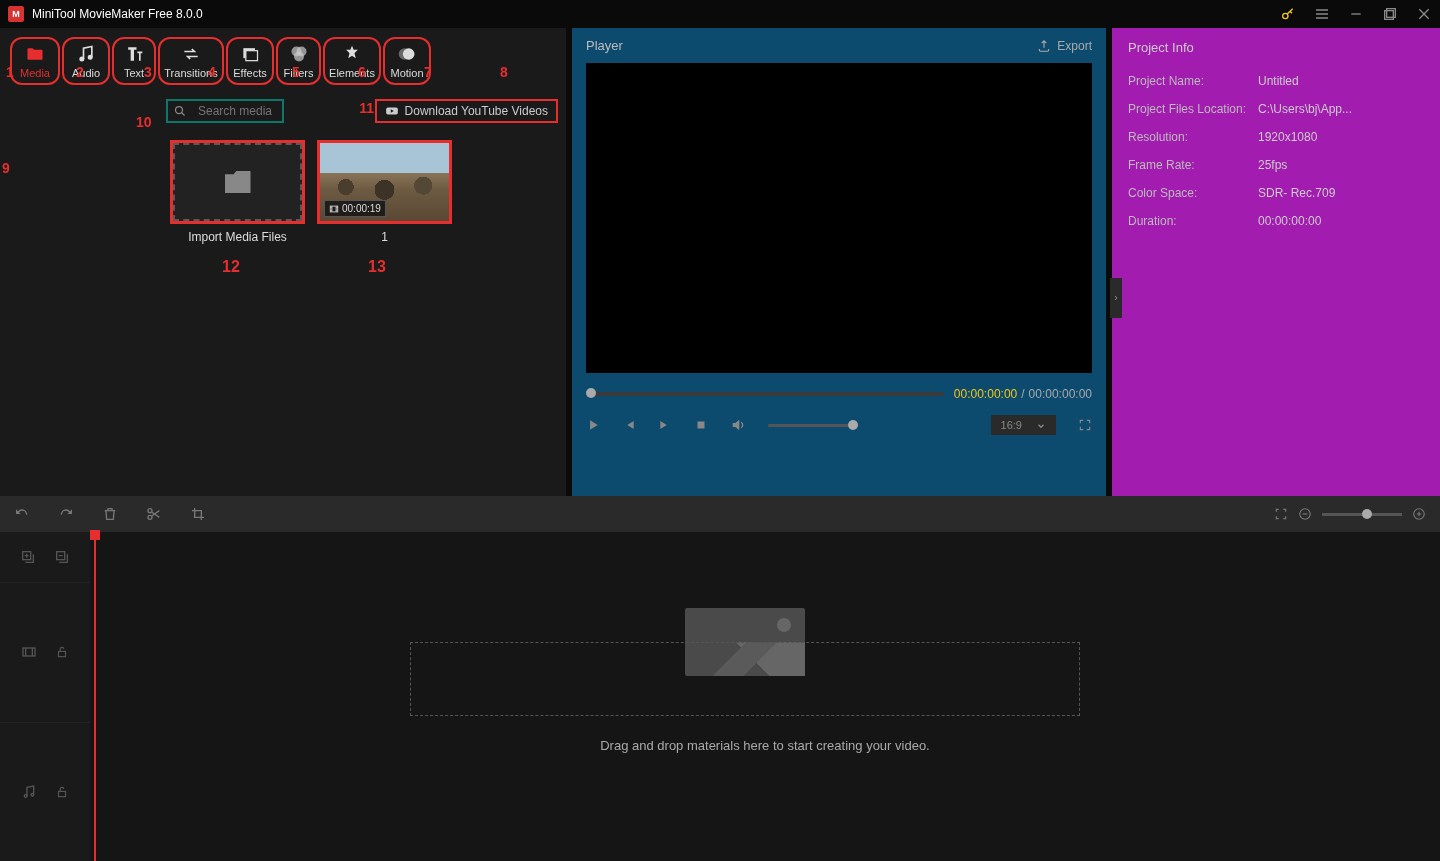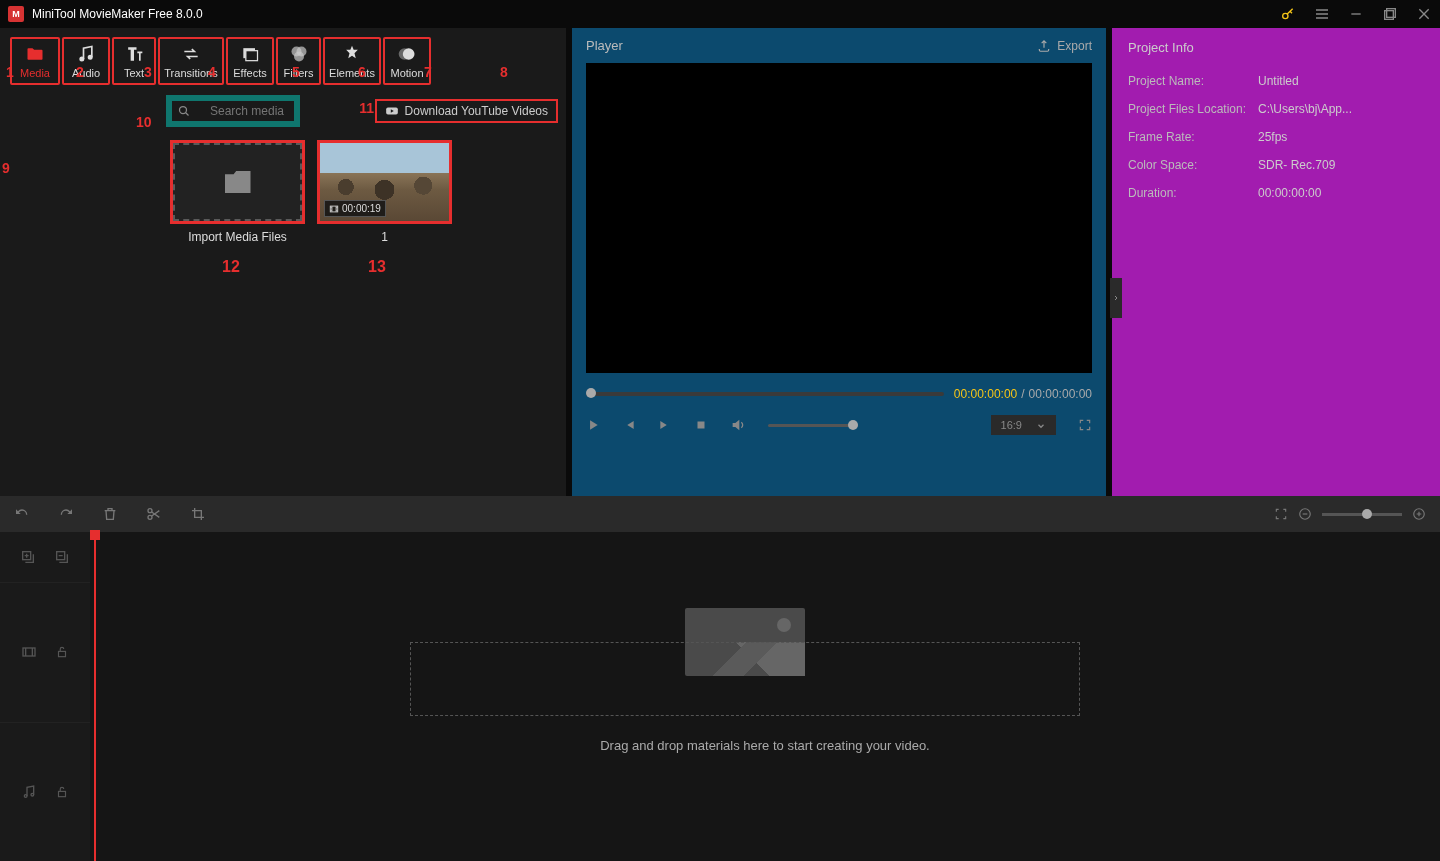--- a/index.html
+++ b/index.html
@@ -6,35 +6,35 @@
 body { background: #0a0a0a; color: #ccc; font-size: 12px; width: 1440px; height: 861px; overflow: hidden; position: relative; }
 .titlebar { height: 28px; background: #0a0a0a; display: flex; align-items: center; padding: 0 8px; }
 .app-icon { width: 16px; height: 16px; background: #d63333; border-radius: 2px; display: flex; align-items: center; justify-content: center; color: #fff; font-size: 9px; font-weight: bold; margin-right: 8px; }
 .app-title { color: #fff; font-size: 12px; font-weight: 500; flex: 1; }
 .title-actions { display: flex; gap: 18px; align-items: center; }
 .title-actions span { color: #888; cursor: pointer; font-size: 14px; }
 .key-icon { color: #f5c518 !important; }
 .main-row { display: flex; height: 468px; }
 .left-pane { width: 566px; background: #1a1a1a; display: flex; flex-direction: column; }
 .toolbar { height: 66px; display: flex; align-items: center; padding: 0 10px; gap: 2px; position: relative; }
-.tool-btn { width: 62px; height: 48px; display: flex; flex-direction: column; align-items: center; justify-content: center; gap: 3px; cursor: pointer; border: 2px solid transparent; border-radius: 2px; }
+.tool-btn { width: 62px; height: 48px; display: flex; flex-direction: column; align-items: center; justify-content: center; gap: 3px; cursor: pointer; border: 2px solid transparent; border-radius: 12px; }
 .tool-btn.boxed { border-color: #e62e2e; }
 .tool-btn .ico { font-size: 18px; color: #ddd; }
 .tool-btn .lbl { font-size: 11px; color: #ddd; }
 .tool-btn.active .ico, .tool-btn.active .lbl { color: #e62e2e; }
 .num-badge { position: absolute; color: #e62e2e; font-size: 14px; font-weight: 600; }
 .subbar { height: 34px; display: flex; align-items: center; padding: 0 8px; gap: 10px; position: relative; }
 .sidebar-and-content { display: flex; flex: 1; }
 .sidebar { width: 158px; display: flex; flex-direction: column; }
 .side-list { border: 2px solid #e62e2e; margin: 1px 12px 0 12px; position: relative; }
 .side-item { padding: 10px 10px; color: #ccc; cursor: pointer; font-size: 12px; }
 .side-item.active { background: #2a2a2a; }
 .side-item:not(:last-child) { border-bottom: 1px solid transparent; }
 .content-grid { flex: 1; padding: 12px 12px; display: flex; gap: 12px; align-content: flex-start; flex-wrap: wrap; position: relative; }
-.search-wrap { border: 6px solid #0f766e; display: flex; align-items: center; padding: 3px 6px; gap: 20px; position: relative; }
+.search-wrap { border: 2px solid #0f766e; display: flex; align-items: center; padding: 3px 6px; gap: 12px; position: relative; }
 .search-wrap input { background: transparent; border: none; color: #bbb; outline: none; width: 78px; font-size: 12px; }
 .dl-btn { border: 2px solid #e62e2e; padding: 3px 8px; display: flex; align-items: center; gap: 6px; cursor: pointer; position: relative; }
 .thumb-card { width: 135px; display: flex; flex-direction: column; align-items: center; gap: 6px; }
 .thumb-box { width: 135px; height: 84px; border: 3px solid #e62e2e; position: relative; background: #222; }
 .import-dashed { width: 100%; height: 100%; border: 2px dashed #5a5a5a; display: flex; align-items: center; justify-content: center; }
 .folder-glyph { width: 26px; height: 22px; background: #888; clip-path: polygon(0 15%, 35% 15%, 45% 0, 100% 0, 100% 100%, 0 100%); }
 .vid-thumb { width: 100%; height: 100%; background: linear-gradient(to bottom, #a8c5d8 0%, #a8c5d8 38%, #8a7558 38%, #6d5a42 60%, #5a4835 100%); position: relative; }
 .vid-thumb::before { content: ""; position: absolute; top: 38%; left: 0; right: 0; height: 28px; background: radial-gradient(circle at 20% 50%, #4a3d2e 8px, transparent 8px), radial-gradient(circle at 50% 60%, #3d3226 10px, transparent 10px), radial-gradient(circle at 80% 45%, #554736 9px, transparent 9px); }
 .dur-badge { position: absolute; bottom: 4px; left: 4px; background: rgba(20,20,20,0.85); border: 1px solid #555; color: #ddd; font-size: 10px; padding: 2px 4px; display: flex; align-items: center; gap: 3px; }
 .thumb-label { color: #ddd; font-size: 12px; }
@@ -342,20 +342,24 @@
     <div class="info-title">Project Info</div>
     <div class="info-row">
         <div class="k">Project Name:</div>
         <div class="v">Untitled</div>
       </div>
     <div class="info-row">
         <div class="k">Project Files Location:</div>
         <div class="v">C:\Users\bj\App...</div>
       </div>
     <div class="info-row">
+        <div class="k">Resolution:</div>
+        <div class="v">1920x1080</div>
+      </div>
+    <div class="info-row">
         <div class="k">Frame Rate:</div>
         <div class="v">25fps</div>
       </div>
     <div class="info-row">
         <div class="k">Color Space:</div>
         <div class="v">SDR- Rec.709</div>
       </div>
     <div class="info-row">
         <div class="k">Duration:</div>
         <div class="v">00:00:00:00</div>

